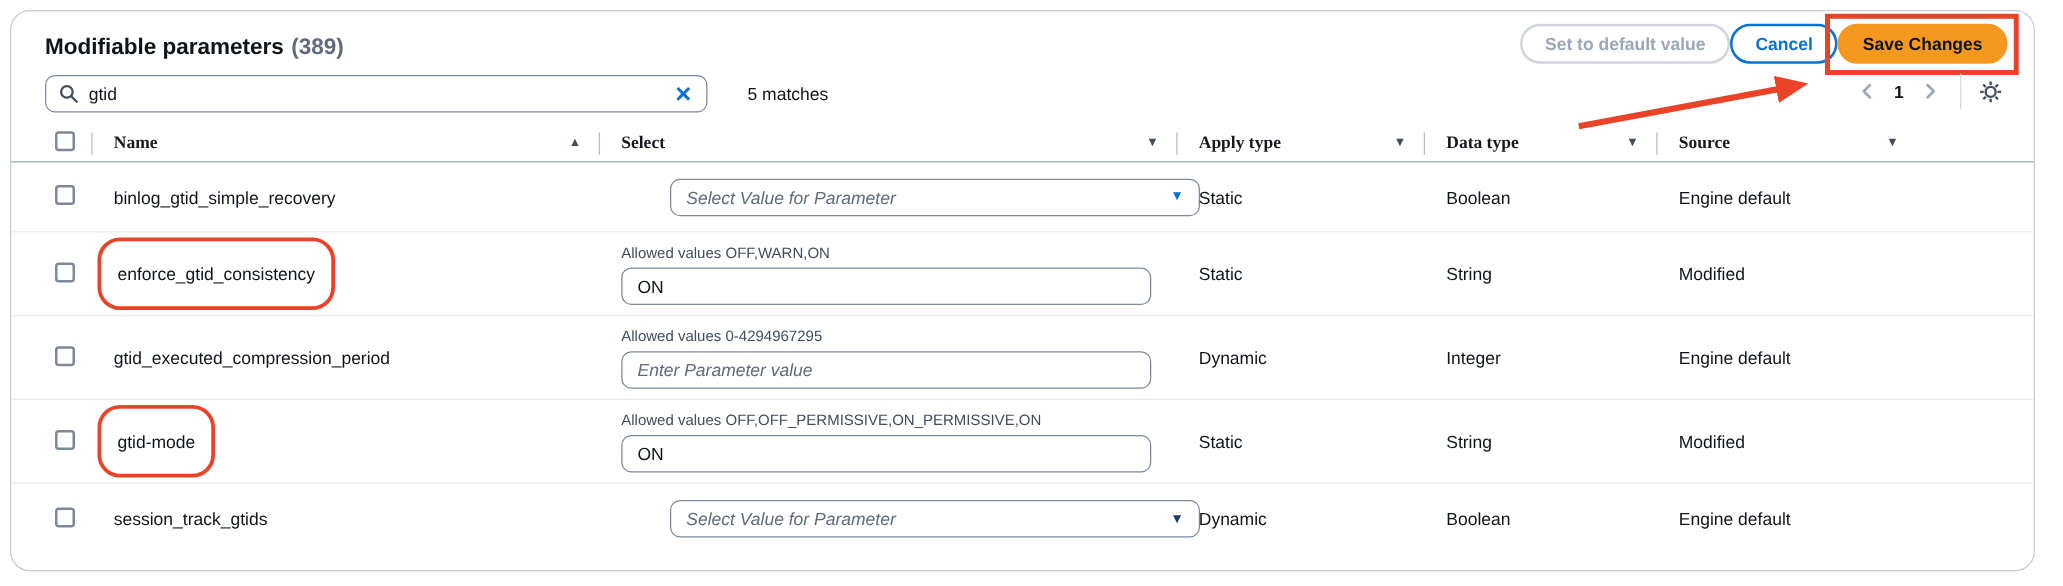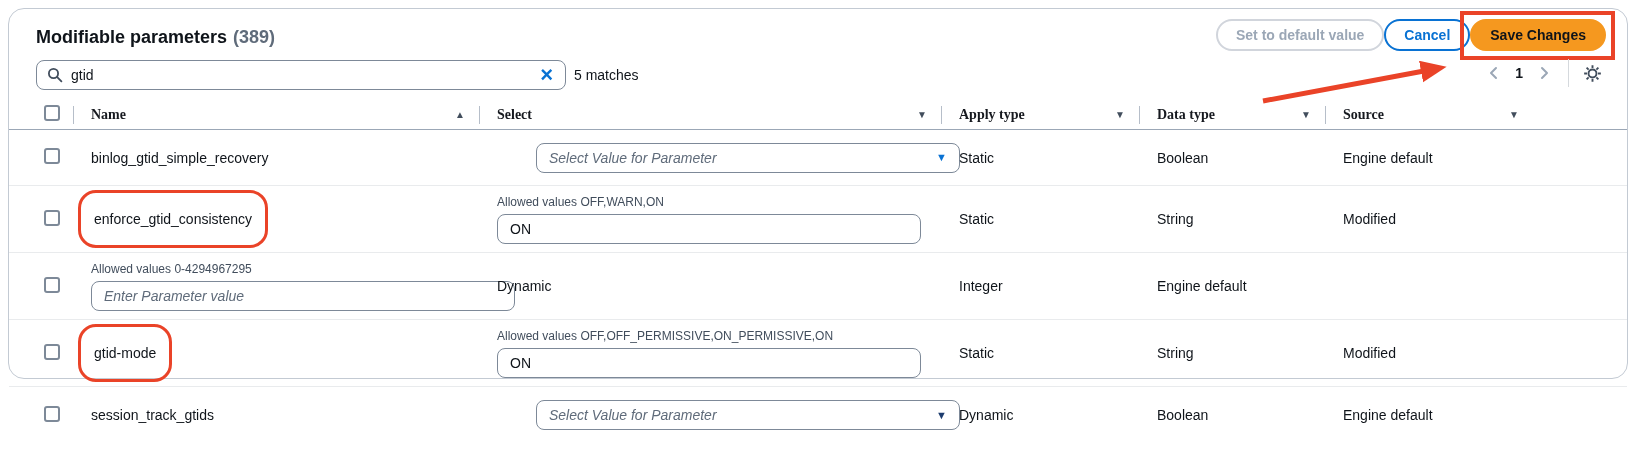--- a/index.html
+++ b/index.html
@@ -3,21 +3,21 @@
 <meta charset="utf-8">
 <style>
   * { box-sizing: border-box; margin: 0; padding: 0; }
   html,body { background:#fff; }
   body {
     font-family: "Liberation Sans", "DejaVu Sans", sans-serif;
     color:#0f141a; font-size:14px;
     width:1650px; height:469px; position:relative; overflow:hidden;
   }
   .card {
-    position:absolute; left:8px; top:8px; width:1620px; height:371px;
+    position:absolute; left:8px; top:8px; width:1620px; height:449px;
     background:#fff; border:1px solid #c3cad3; border-radius:16px;
   }
   
   .panel-head { position:relative; padding:18px 27px 0 27px; height:42px; }
   .panel-title { font-size:18px; font-weight:bold; color:#0f141a; display:inline-block; }
   .panel-count { font-size:18px; font-weight:bold; color:#5f6b7a; margin-left:6px; }
   .actions { position:absolute; top:10px; right:21px; display:flex; align-items:center; }
   .btn {
     height:32px; border-radius:16px; padding:0 18px; font-size:14px; font-weight:bold;
     background:#fff; display:flex; align-items:center; cursor:pointer; white-space:nowrap;
@@ -33,21 +33,21 @@
   .toolbar { position:relative; padding:8px 27px 0 27px; height:40px; display:flex; align-items:center; }
   .search-box {
     width:530px; height:30px; border:1.5px solid #7d8998; border-radius:8px;
     display:flex; align-items:center; padding:0 10px; background:#fff;
   }
   .search-box input {
     border:none; outline:none; flex:1; font-size:14px; color:#0f141a; margin-left:8px;
     font-family:"Liberation Sans","DejaVu Sans",sans-serif; background:transparent;
   }
   .clear-x { color:#0972d3; font-size:22px; font-weight:bold; line-height:1; cursor:pointer; padding:0 2px; }
-  .matches { margin-left:8px; color:#0f141a; }
+  .matches { margin-left:32px; color:#0f141a; }
   .pagination { position:absolute; top:7px; right:21px; display:flex; align-items:center; height:30px; }
   .pg-btn { padding:4px 8px; display:flex; align-items:center; cursor:pointer; }
   .pg-num { font-weight:bold; color:#0f141a; padding:0 8px; }
   .pg-divider { width:1px; height:28px; background:#d5d9dd; margin:0 10px; }
   .gear-btn { padding:2px 4px; cursor:pointer; display:flex; align-items:center; }
   
   .table { margin-top:9px; }
   .trow {
     display:grid; grid-template-columns:42px 406px 462px 198px 186px 1fr;
     padding:0 20px 0 22px; align-items:center;
@@ -190,20 +190,21 @@
           <input class="tinput" type="text" value="ON" style="">
         </div>
       </div>
       <div class="cell">Static</div>
       <div class="cell">String</div>
       <div class="cell">Modified</div>
     </div>
 
     <div class="trow body-row row-h67">
       <div class="cell check"><span class="checkbox"></span></div>
+      <div class="cell"><span class="param-name">gtid_executed_compression_period</span></div>
       <div class="cell">
         <div class="stack">
           <span class="allowed">Allowed values 0-4294967295</span>
           <input class="tinput" type="text" placeholder="Enter Parameter value" style="">
         </div>
       </div>
       <div class="cell">Dynamic</div>
       <div class="cell">Integer</div>
       <div class="cell">Engine default</div>
     </div>

